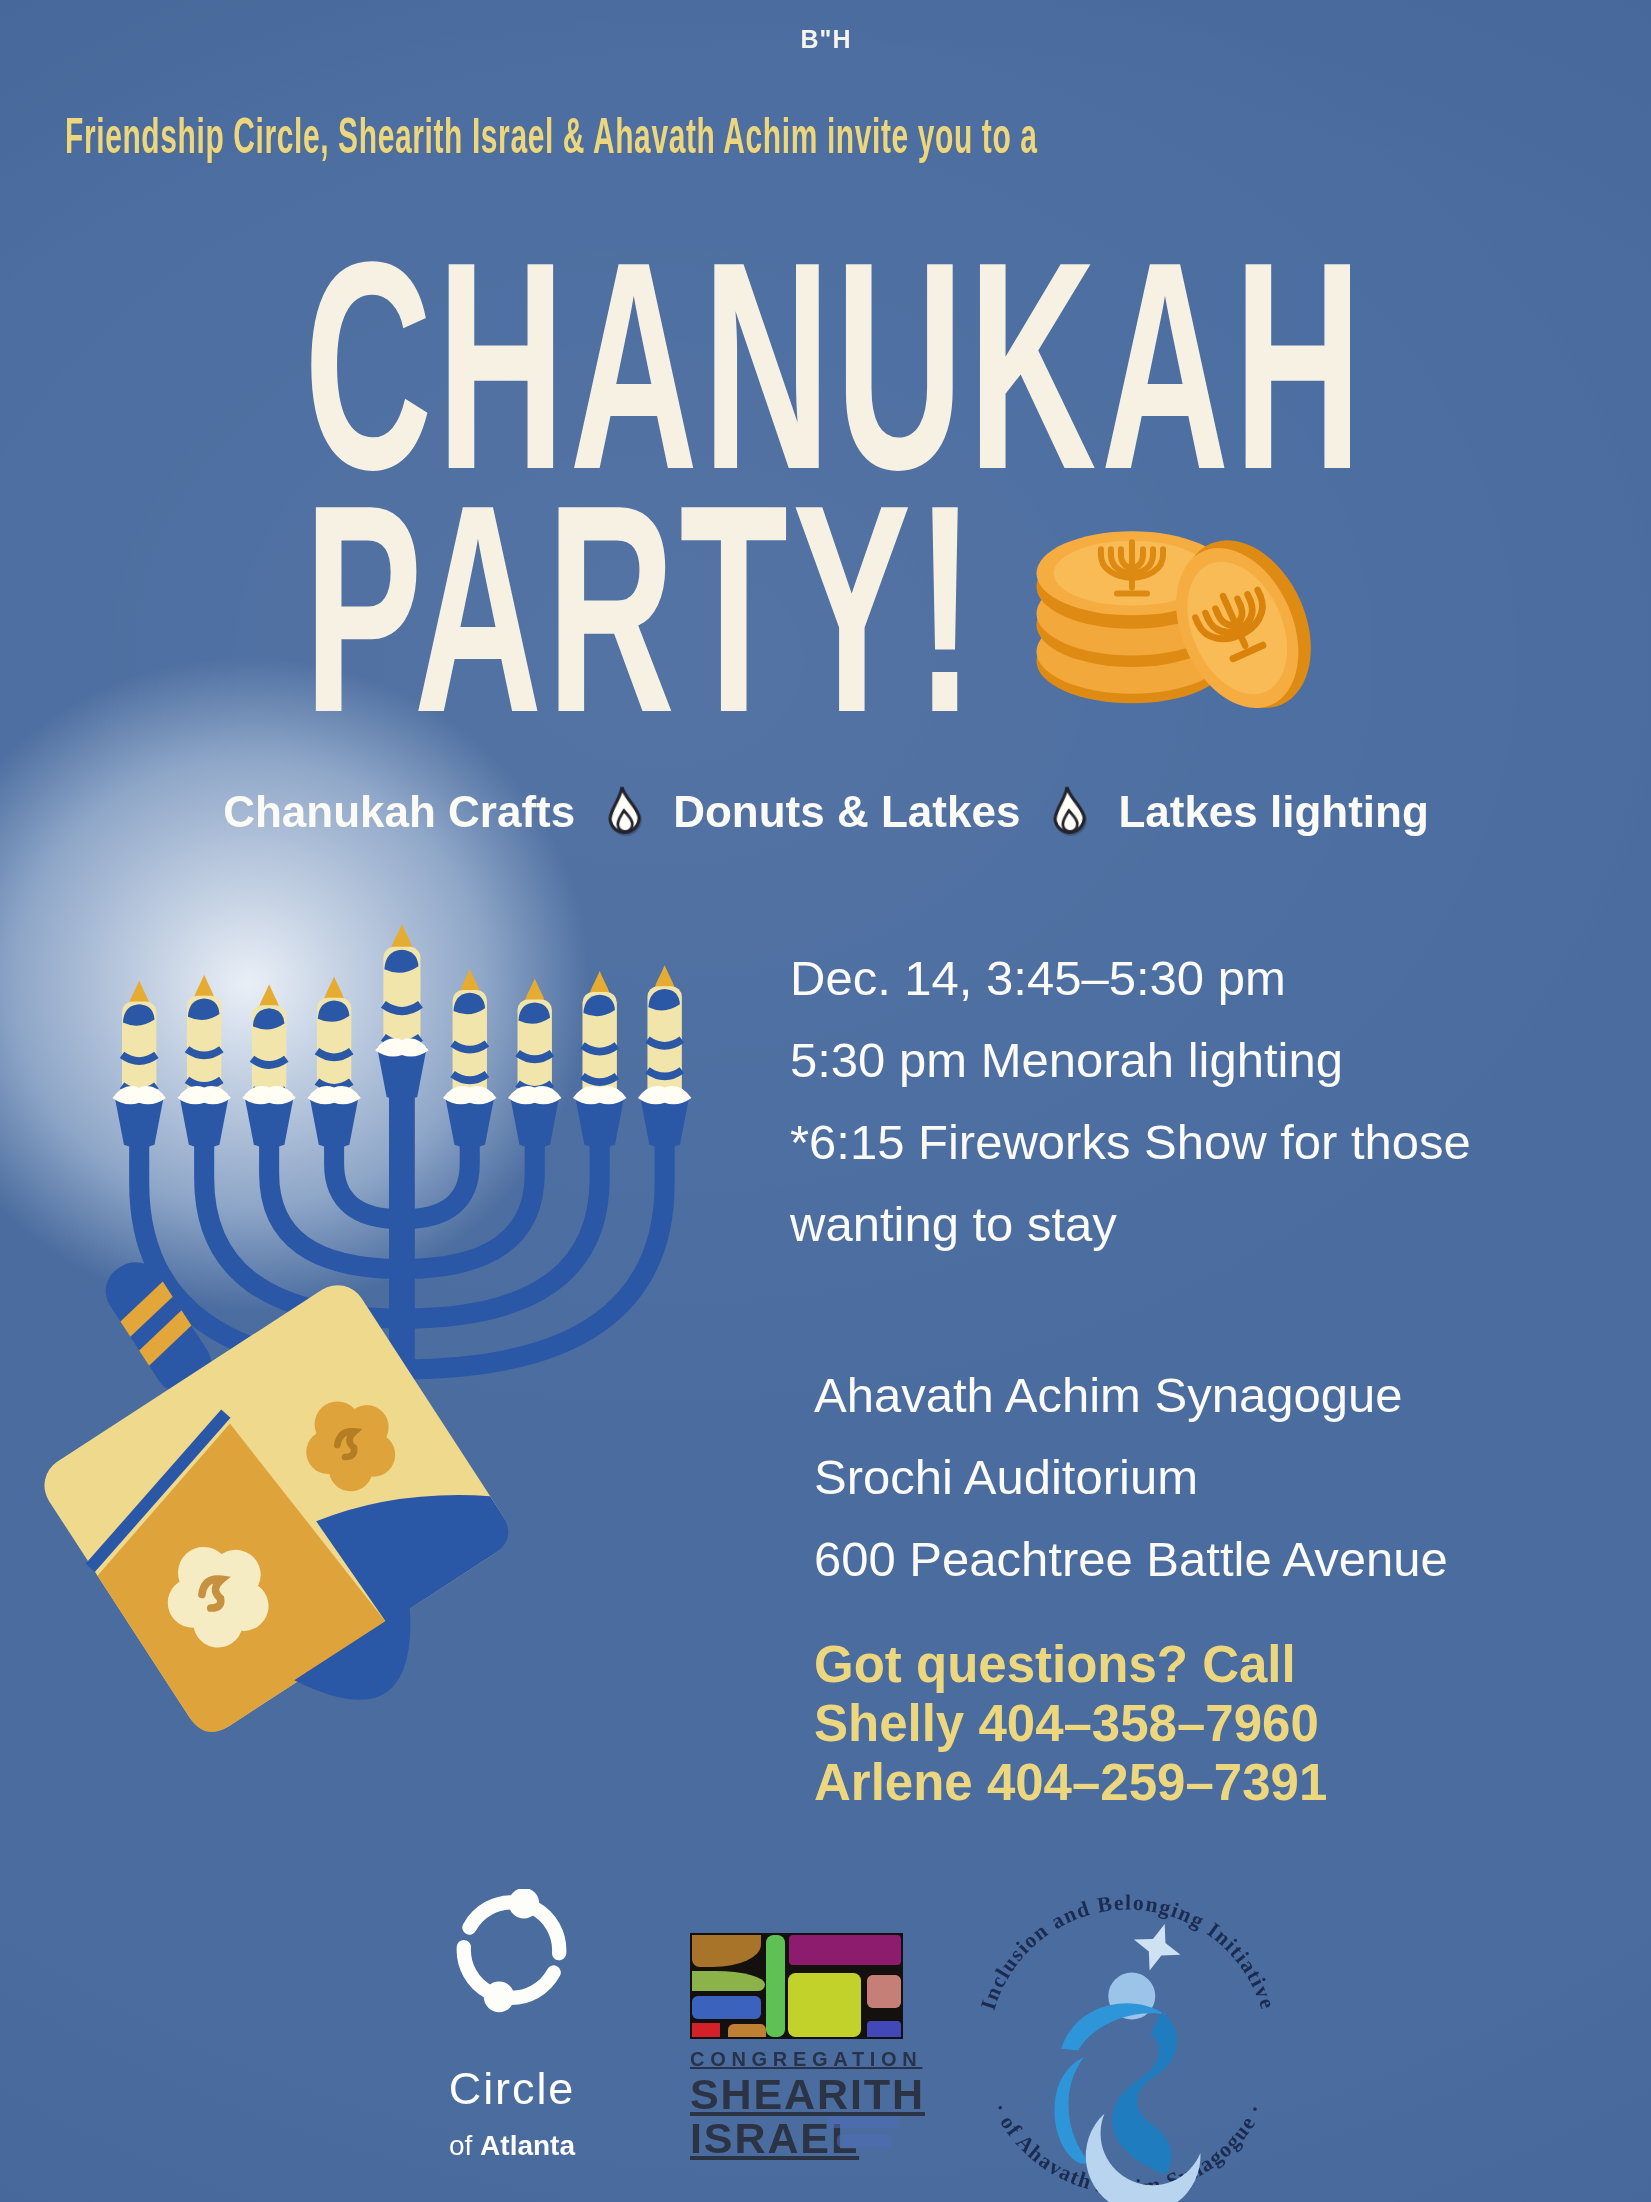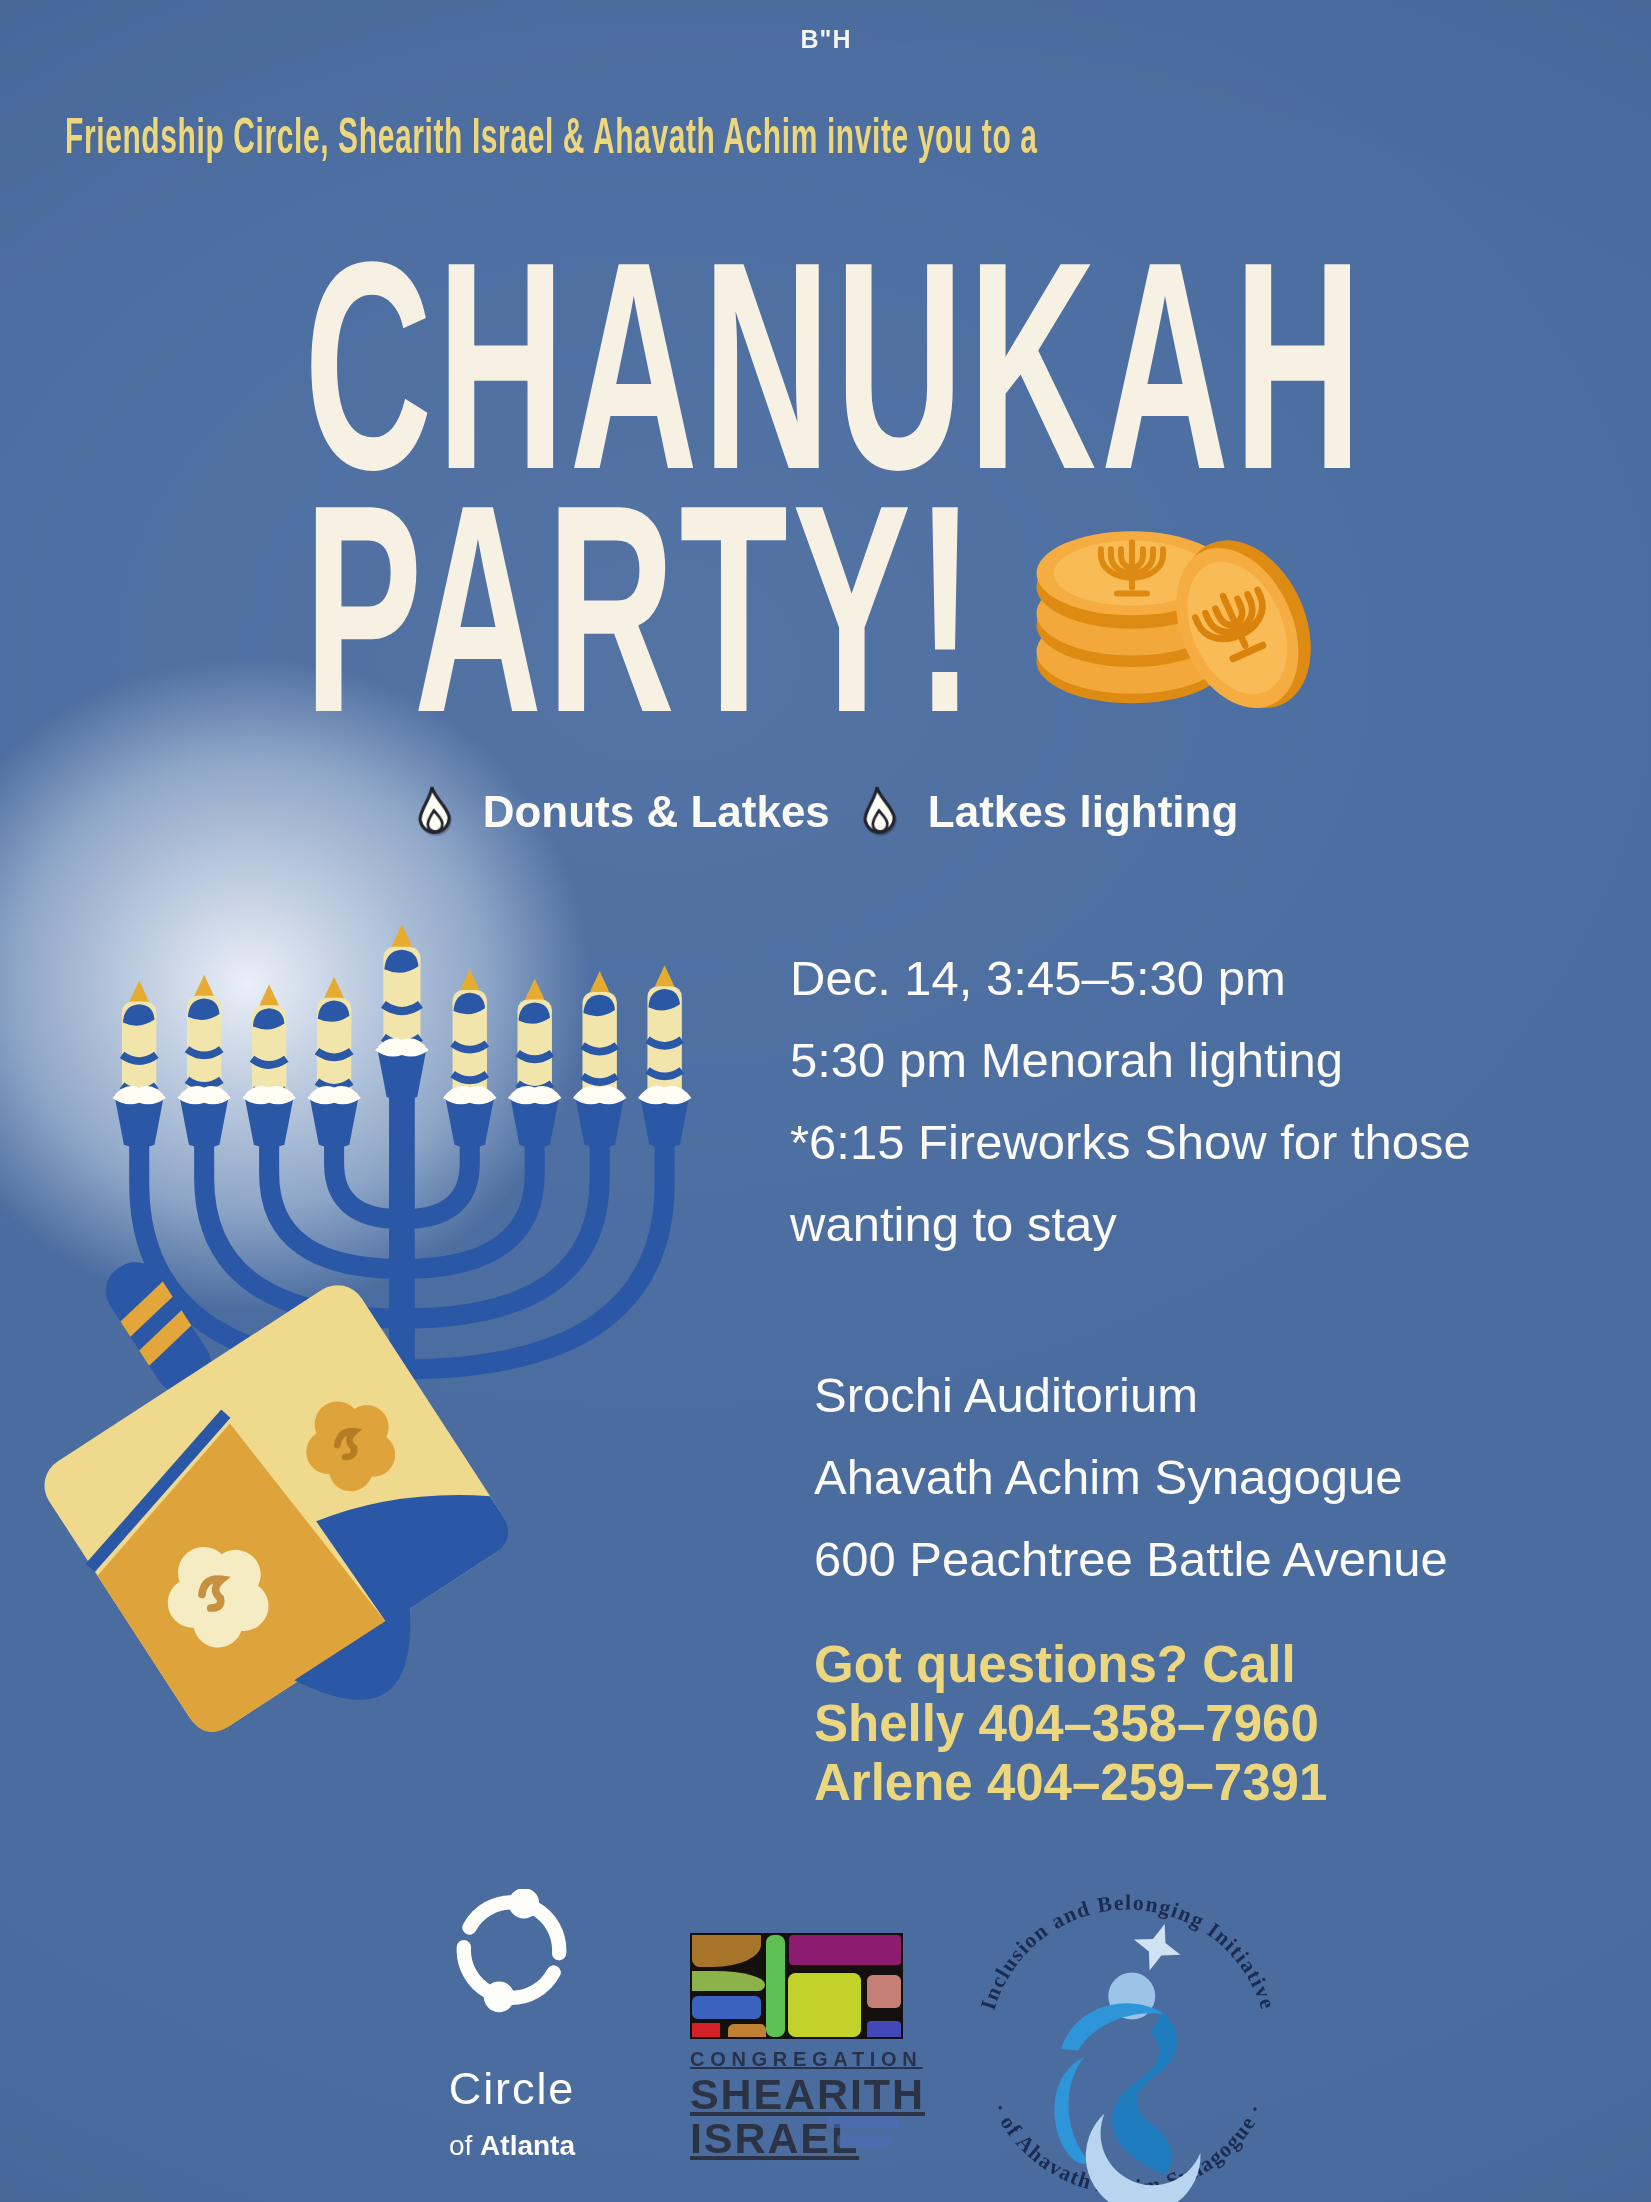--- a/index.html
+++ b/index.html
@@ -81,20 +81,21 @@
       <ellipse cx="232" cy="120" rx="62" ry="92" fill="#de8b14"></ellipse>
       <ellipse cx="222" cy="120" rx="58" ry="88" fill="#f5ad41"></ellipse>
       <ellipse cx="222" cy="120" rx="47" ry="73" fill="#f8bb55"></ellipse>
       <g transform="translate(222,120) scale(1.15,1.25)" stroke="#d9820c" stroke-width="6">
           <use href="#coinMenorah"></use>
         </g>
     </g>
   </svg>
 
   <div class="abs features">
+    <span>Chanukah Crafts</span>
     <svg class="flame" width="40" height="55" viewBox="0 0 44 58">
       <path d="M22 2 C20 14 8 24 6 36 a16 16 0 0 0 32 0 C36 24 24 14 22 2 Z" fill="#fffef8" stroke="#23232c" stroke-width="3.5"></path>
       <path d="M22 28 c-5 7 -8 10 -8 15 a8 8 0 0 0 16 0 c0 -5 -3 -8 -8 -15 z" fill="#fffef8" stroke="#23232c" stroke-width="3"></path>
     </svg>
     <span>Donuts &amp; Latkes</span>
     <svg class="flame" width="40" height="55" viewBox="0 0 44 58">
       <path d="M22 2 C20 14 8 24 6 36 a16 16 0 0 0 32 0 C36 24 24 14 22 2 Z" fill="#fffef8" stroke="#23232c" stroke-width="3.5"></path>
       <path d="M22 28 c-5 7 -8 10 -8 15 a8 8 0 0 0 16 0 c0 -5 -3 -8 -8 -15 z" fill="#fffef8" stroke="#23232c" stroke-width="3"></path>
     </svg>
     <span>Latkes lighting</span>
@@ -218,22 +219,22 @@
     </g>
   </svg>
 
   <div class="abs details events">
     <div>Dec. 14, 3:45–5:30 pm</div>
     <div>5:30 pm Menorah lighting</div>
     <div>*6:15 Fireworks Show for those</div>
     <div>wanting to stay</div>
   </div>
   <div class="abs details venue">
+    <div>Ahavath Achim Synagogue</div>
     <div>Srochi Auditorium</div>
-    <div>Ahavath Achim Synagogue</div>
     <div>600 Peachtree Battle Avenue</div>
   </div>
   <div class="abs contact">
     <div>Got questions? Call</div>
     <div>Shelly 404–358–7960</div>
     <div>Arlene 404–259–7391</div>
   </div>
 
   <svg class="abs" style="left:432px;top:1889px" width="159" height="126" viewBox="0 0 166 132">
     <circle cx="83" cy="64" r="50" fill="none" stroke="#fdfdfa" stroke-width="15" stroke-linecap="round" stroke-dasharray="57 21.5" transform="rotate(28 83 64)"></circle>

